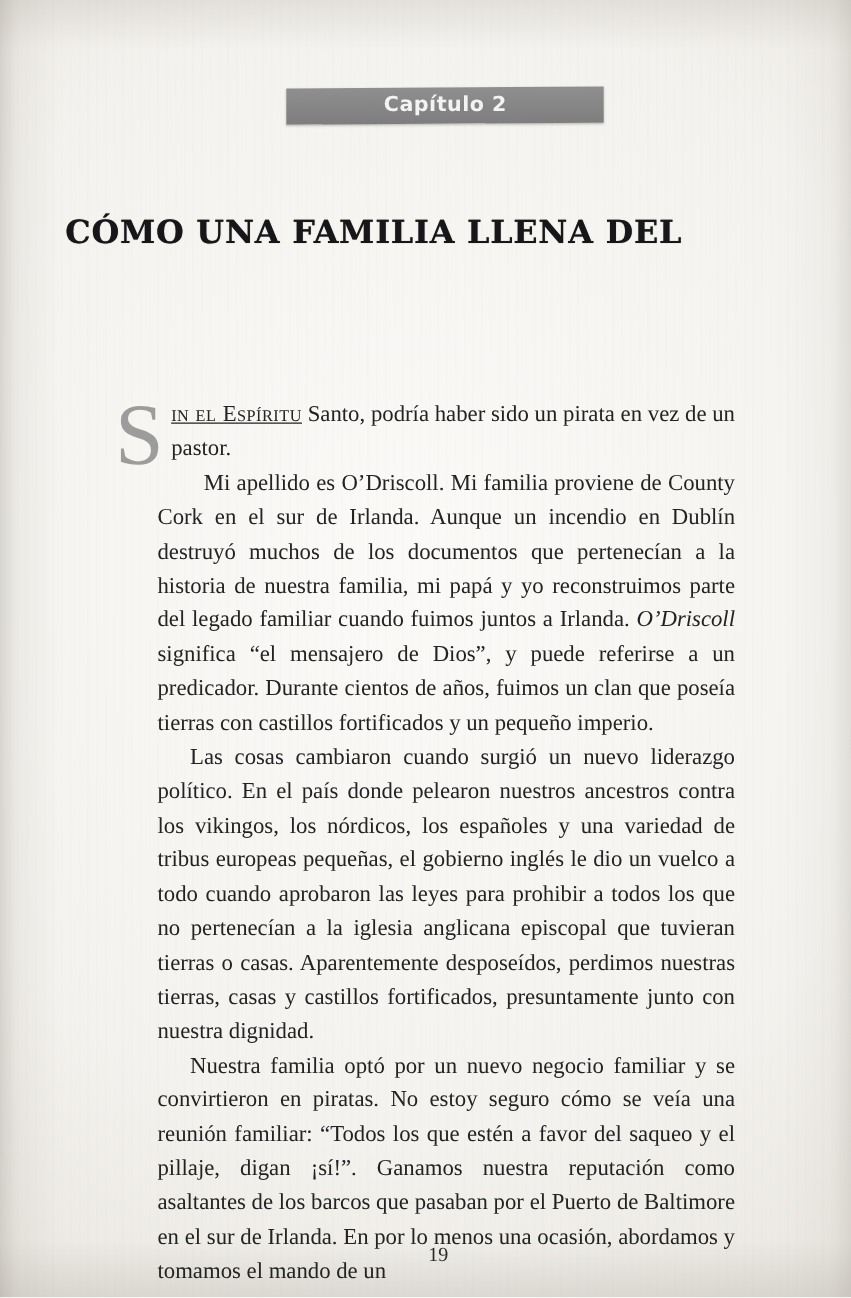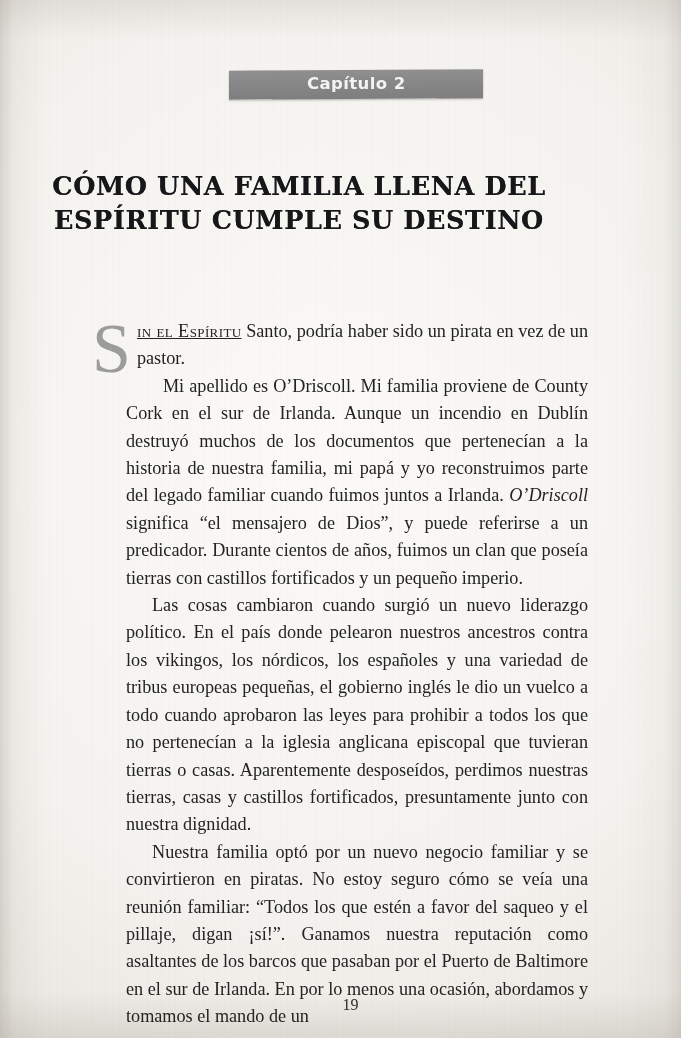--- a/index.html
+++ b/index.html
@@ -144,21 +144,20 @@
   <div class="content">
 
     <div class="chapter-banner-wrap">
       <div class="chapter-banner">
         <span>Capítulo 2</span>
       </div>
     </div>
 
     <h1 class="chapter-title">
       <span class="tline">CÓMO UNA FAMILIA LLENA DEL</span>
-      <span class="tline">ESPÍRITU CUMPLE SU DESTINO</span>
     </h1>
 
     <div class="body-text">
 
       <p><span class="dropcap">S</span><span class="smallcaps">in el Espíritu</span><span> Santo, podría haber sido un pirata en vez de un pastor.</span></p>
 
       <p><span>Mi apellido es O’Driscoll. Mi familia proviene de County Cork en el sur de Irlanda. Aunque un incendio en Dublín destruyó muchos de los documentos que pertenecían a la historia de nuestra familia, mi papá y yo reconstruimos parte del legado familiar cuando fuimos juntos a Irlanda. </span><span class="it">O’Driscoll</span><span> significa “el mensajero de Dios”, y puede referirse a un predicador. Durante cientos de años, fuimos un clan que poseía tierras con castillos fortificados y un pequeño imperio.</span></p>
 
       <p>Las cosas cambiaron cuando surgió un nuevo liderazgo político. En el país donde pelearon nuestros ancestros contra los vikingos, los nórdicos, los españoles y una variedad de tribus europeas pequeñas, el gobierno inglés le dio un vuelco a todo cuando aprobaron las leyes para prohibir a todos los que no pertenecían a la iglesia anglicana episcopal que tuvieran tierras o casas. Aparentemente desposeídos, perdimos nuestras tierras, casas y castillos fortificados, presuntamente junto con nuestra dignidad.</p>
 

